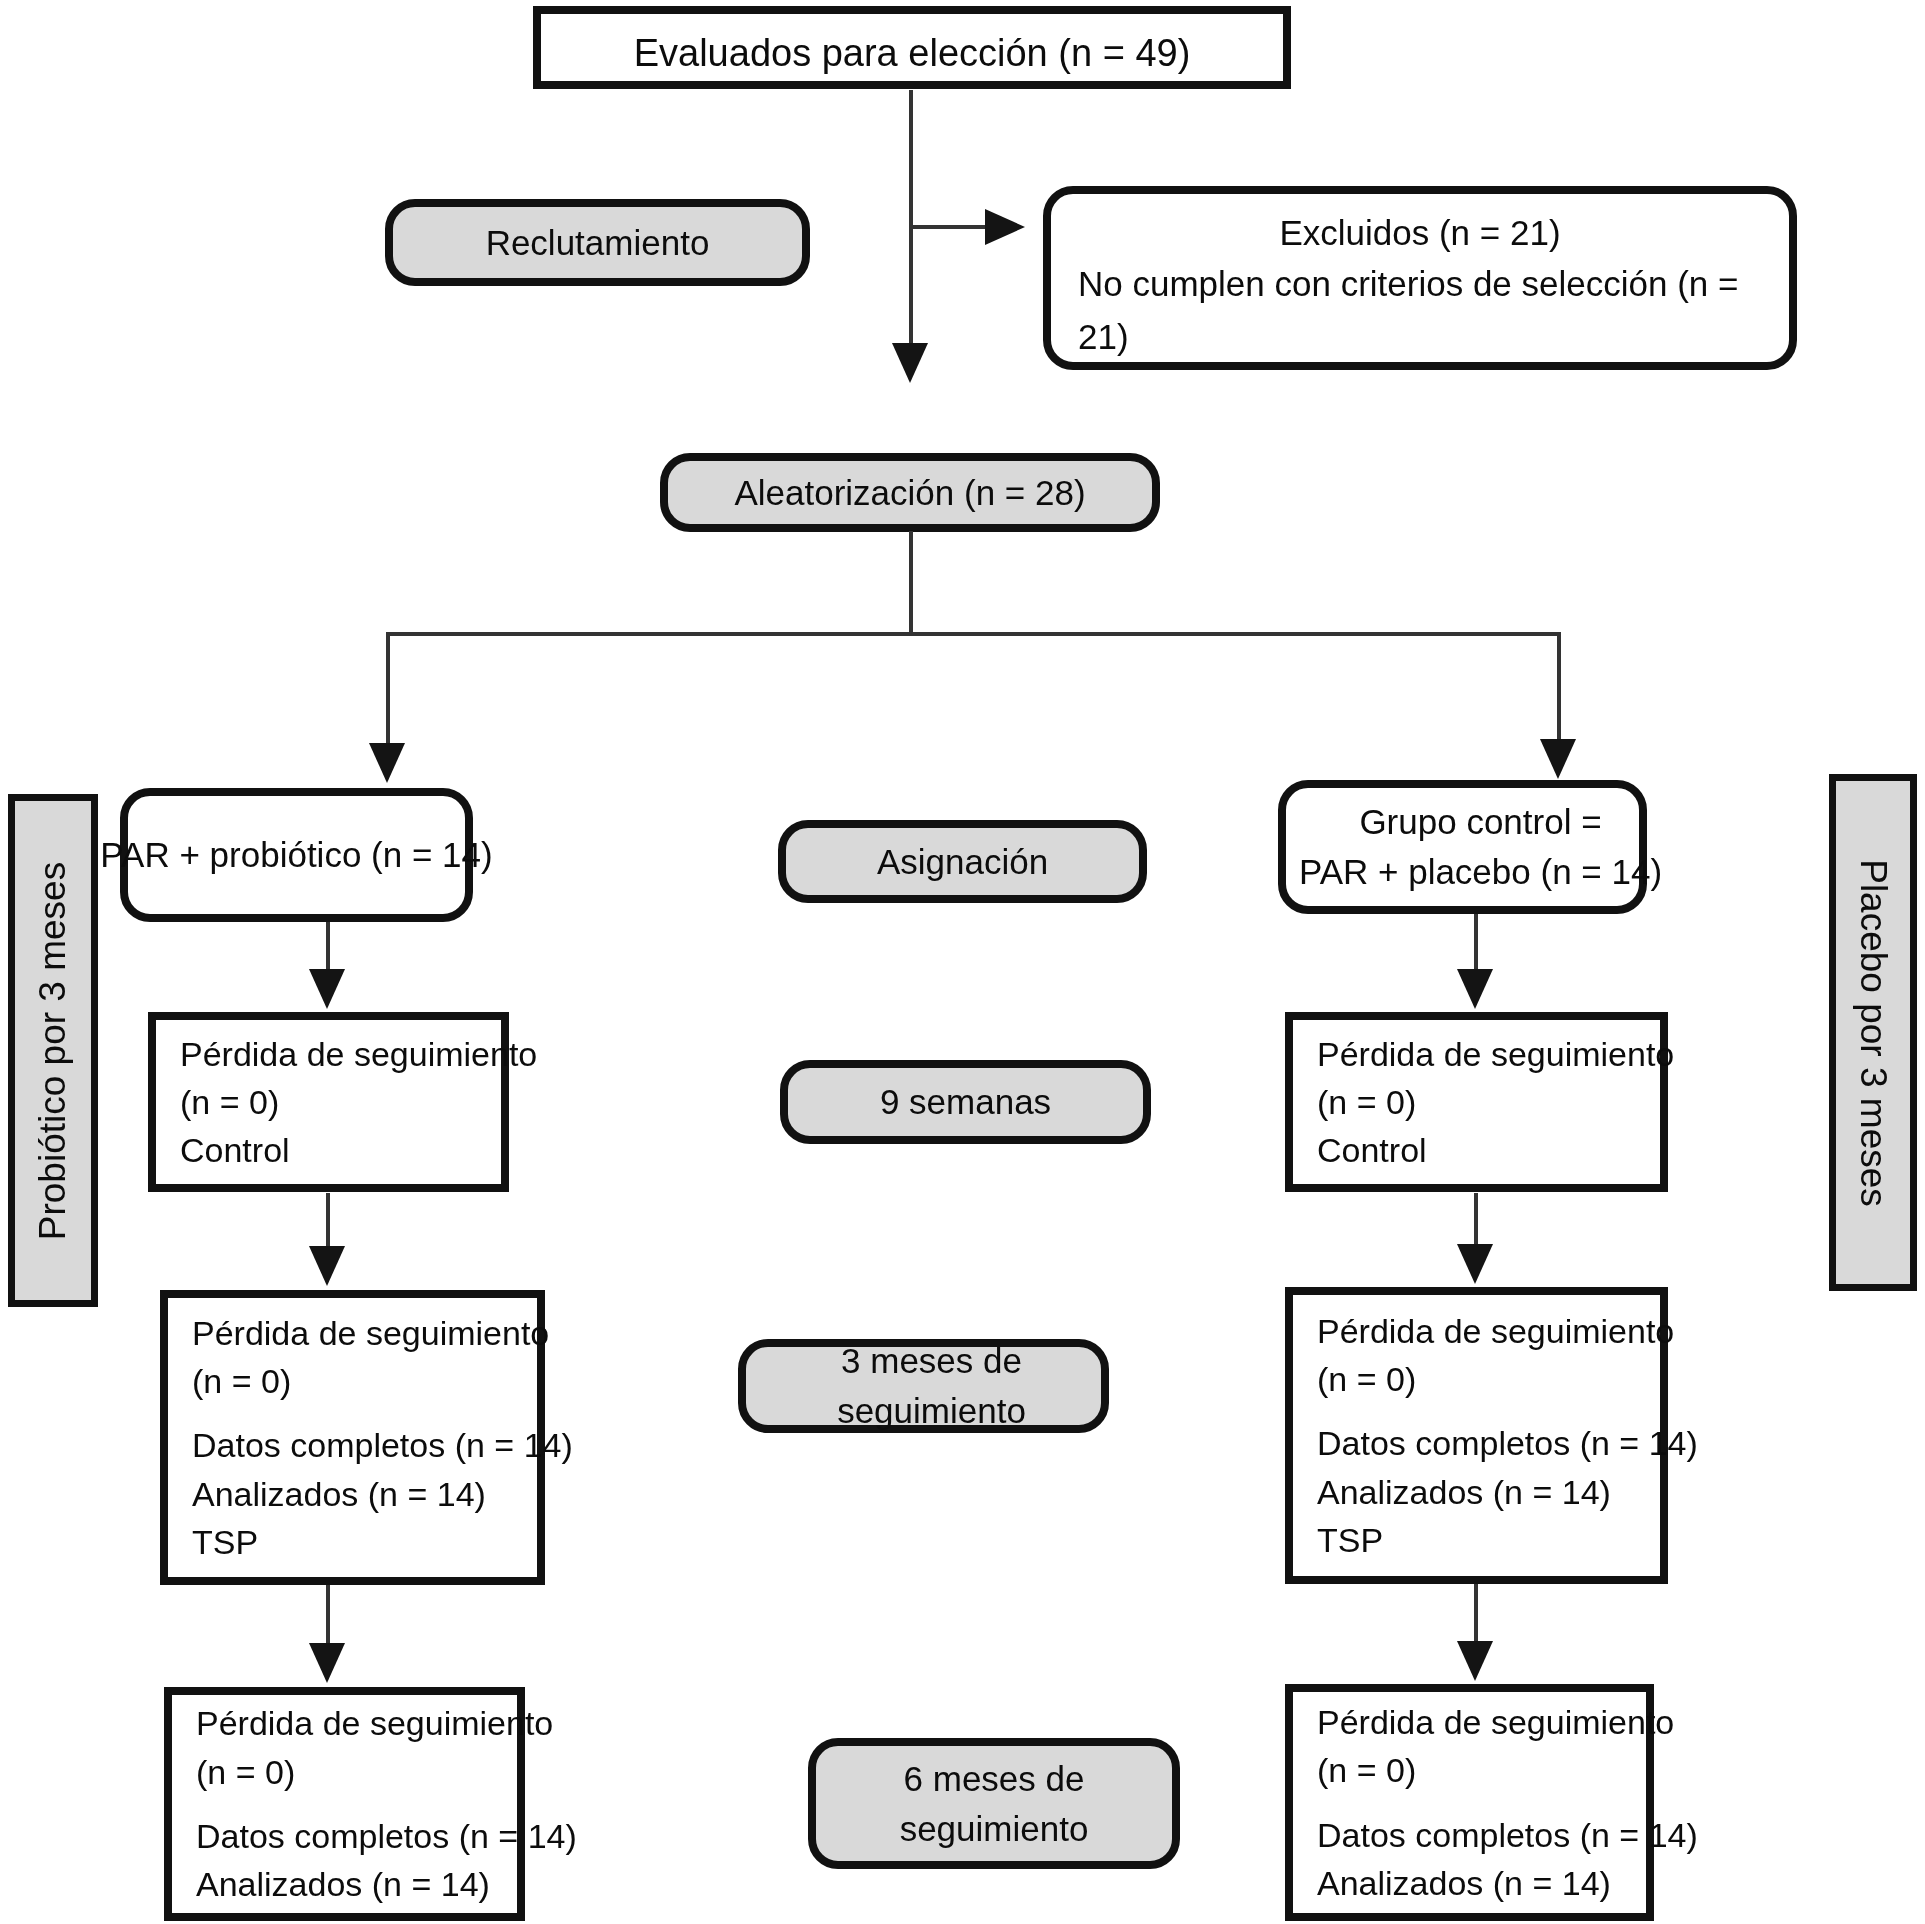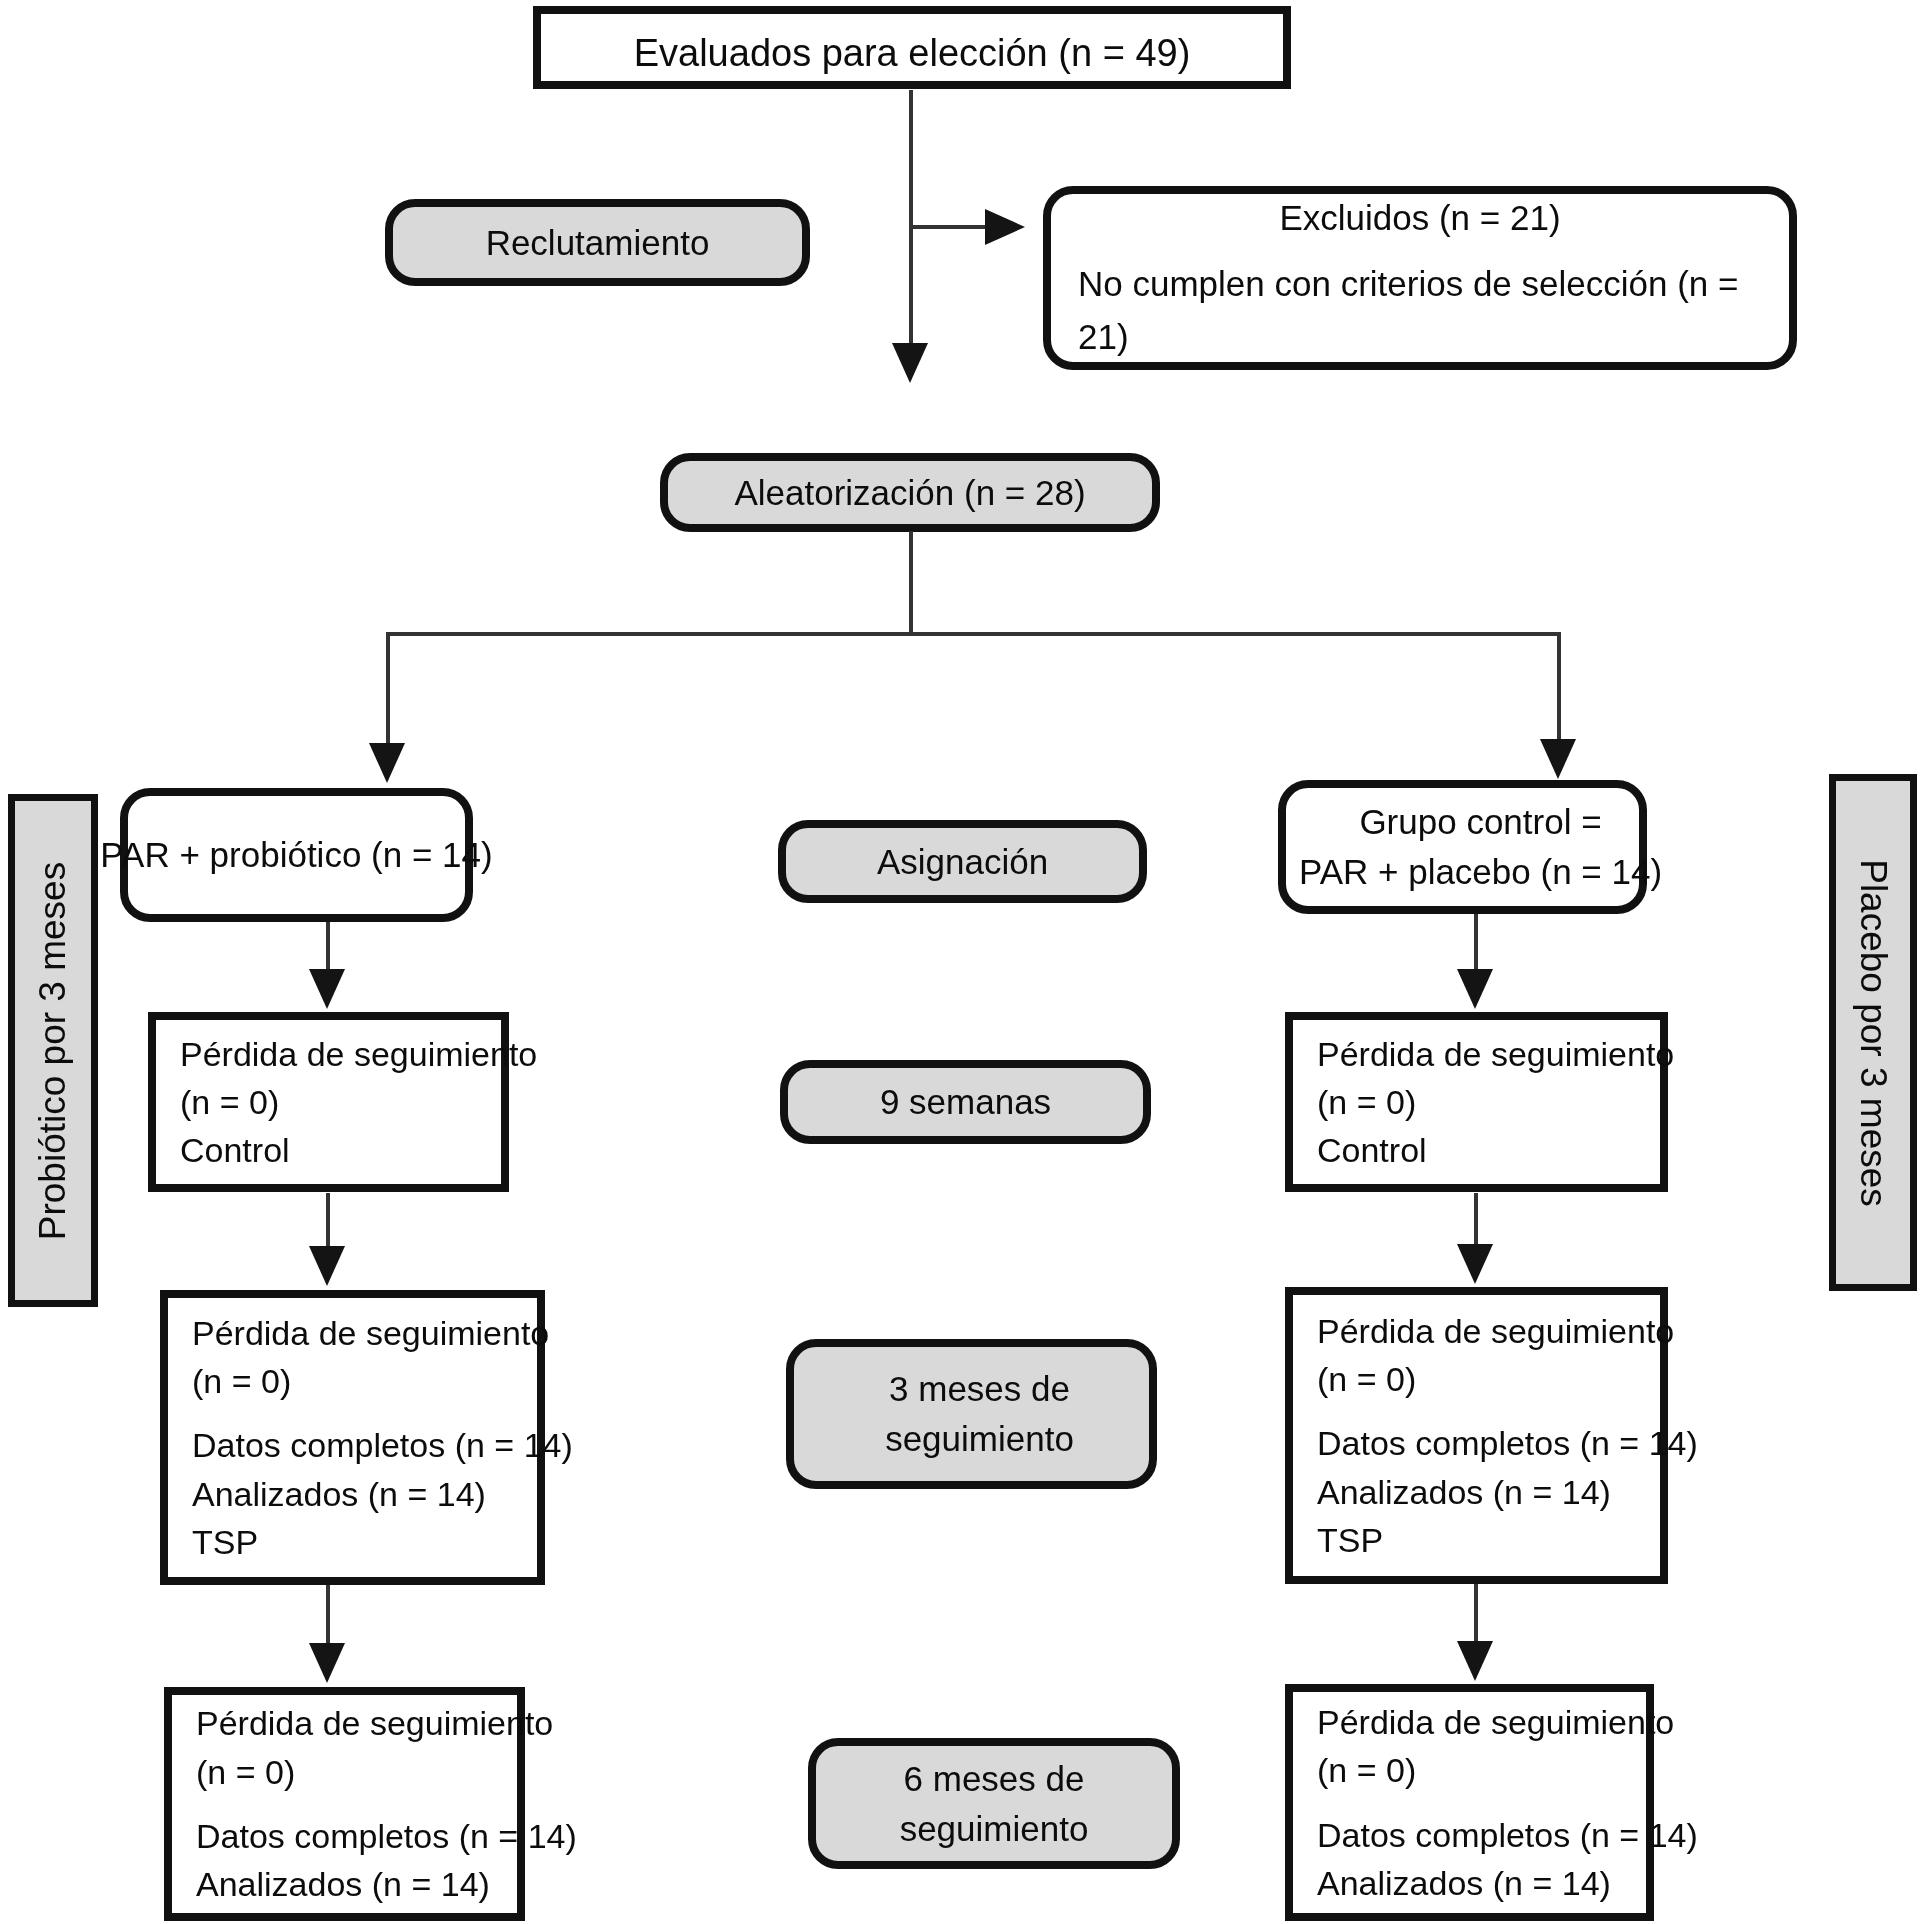--- a/index.html
+++ b/index.html
@@ -41,21 +41,21 @@
 <div class="canvas">
 
   <div class="box center f-top" style="left: 533px; top: 6.4px; width: 758px; height: 83px; border-color: rgb(17, 17, 17); justify-content: flex-end;">
     <span class="line">Evaluados para elección (n = 49)</span>
   </div>
 
   <div class="box gray center f-stage" style="left: 385px; top: 199px; width: 425px; height: 87px; background: rgb(217, 217, 217); border-color: rgb(17, 17, 17);">
     <span class="line">Reclutamiento</span>
   </div>
 
-  <div class="box f-stage" style="left: 1043px; top: 186px; width: 754px; height: 184px; padding: 14.4px 27px; justify-content: center; border-color: rgb(17, 17, 17); gap: 16px;">
+  <div class="box f-stage" style="left: 1043px; top: 186px; width: 754px; height: 184px; padding: 14.4px 27px; justify-content: flex-start; border-color: rgb(17, 17, 17);">
     <span class="line" style="text-align:center;">Excluidos (n = 21)</span>
     <span class="line wrap" style="text-align:left;line-height:1.5;">No cumplen con criterios de selección (n = 21)</span>
   </div>
 
   <div class="box gray center f-stage" style="left: 660px; top: 453px; width: 500px; height: 79px; background: rgb(217, 217, 217); border-color: rgb(17, 17, 17);">
     <span class="line">Aleatorización (n = 28)</span>
   </div>
 
   <div class="box center f-stage" style="left: 120px; top: 788px; width: 353px; height: 134px; border-color: rgb(17, 17, 17);">
     <span class="line">PAR + probiótico (n = 14)</span>
@@ -94,21 +94,21 @@
   </div>
 
   <div class="box left f-body" style="left: 160px; top: 1290px; width: 385px; height: 295px; border-color: rgb(17, 17, 17);">
     <span class="line">Pérdida de seguimiento</span>
     <span class="line">(n = 0)</span>
     <span class="line gap">Datos completos (n = 14)</span>
     <span class="line">Analizados (n = 14)</span>
     <span class="line">TSP</span>
   </div>
 
-  <div class="box gray center f-stage" style="left: 786px; top: 1339px; width: 371px; height: 150px; background: rgb(217, 217, 217); border-color: rgb(17, 17, 17); padding-left: 16px;">
+  <div class="box gray center f-stage" style="left: 738px; top: 1339px; width: 371px; height: 94px; background: rgb(217, 217, 217); border-color: rgb(17, 17, 17); padding-left: 16px;">
     <span class="line">3 meses de</span>
     <span class="line">seguimiento</span>
   </div>
 
   <div class="box left f-body" style="left: 1285px; top: 1287px; width: 383px; height: 297px; border-color: rgb(17, 17, 17);">
     <span class="line">Pérdida de seguimiento</span>
     <span class="line">(n = 0)</span>
     <span class="line gap">Datos completos (n = 14)</span>
     <span class="line">Analizados (n = 14)</span>
     <span class="line">TSP</span>

